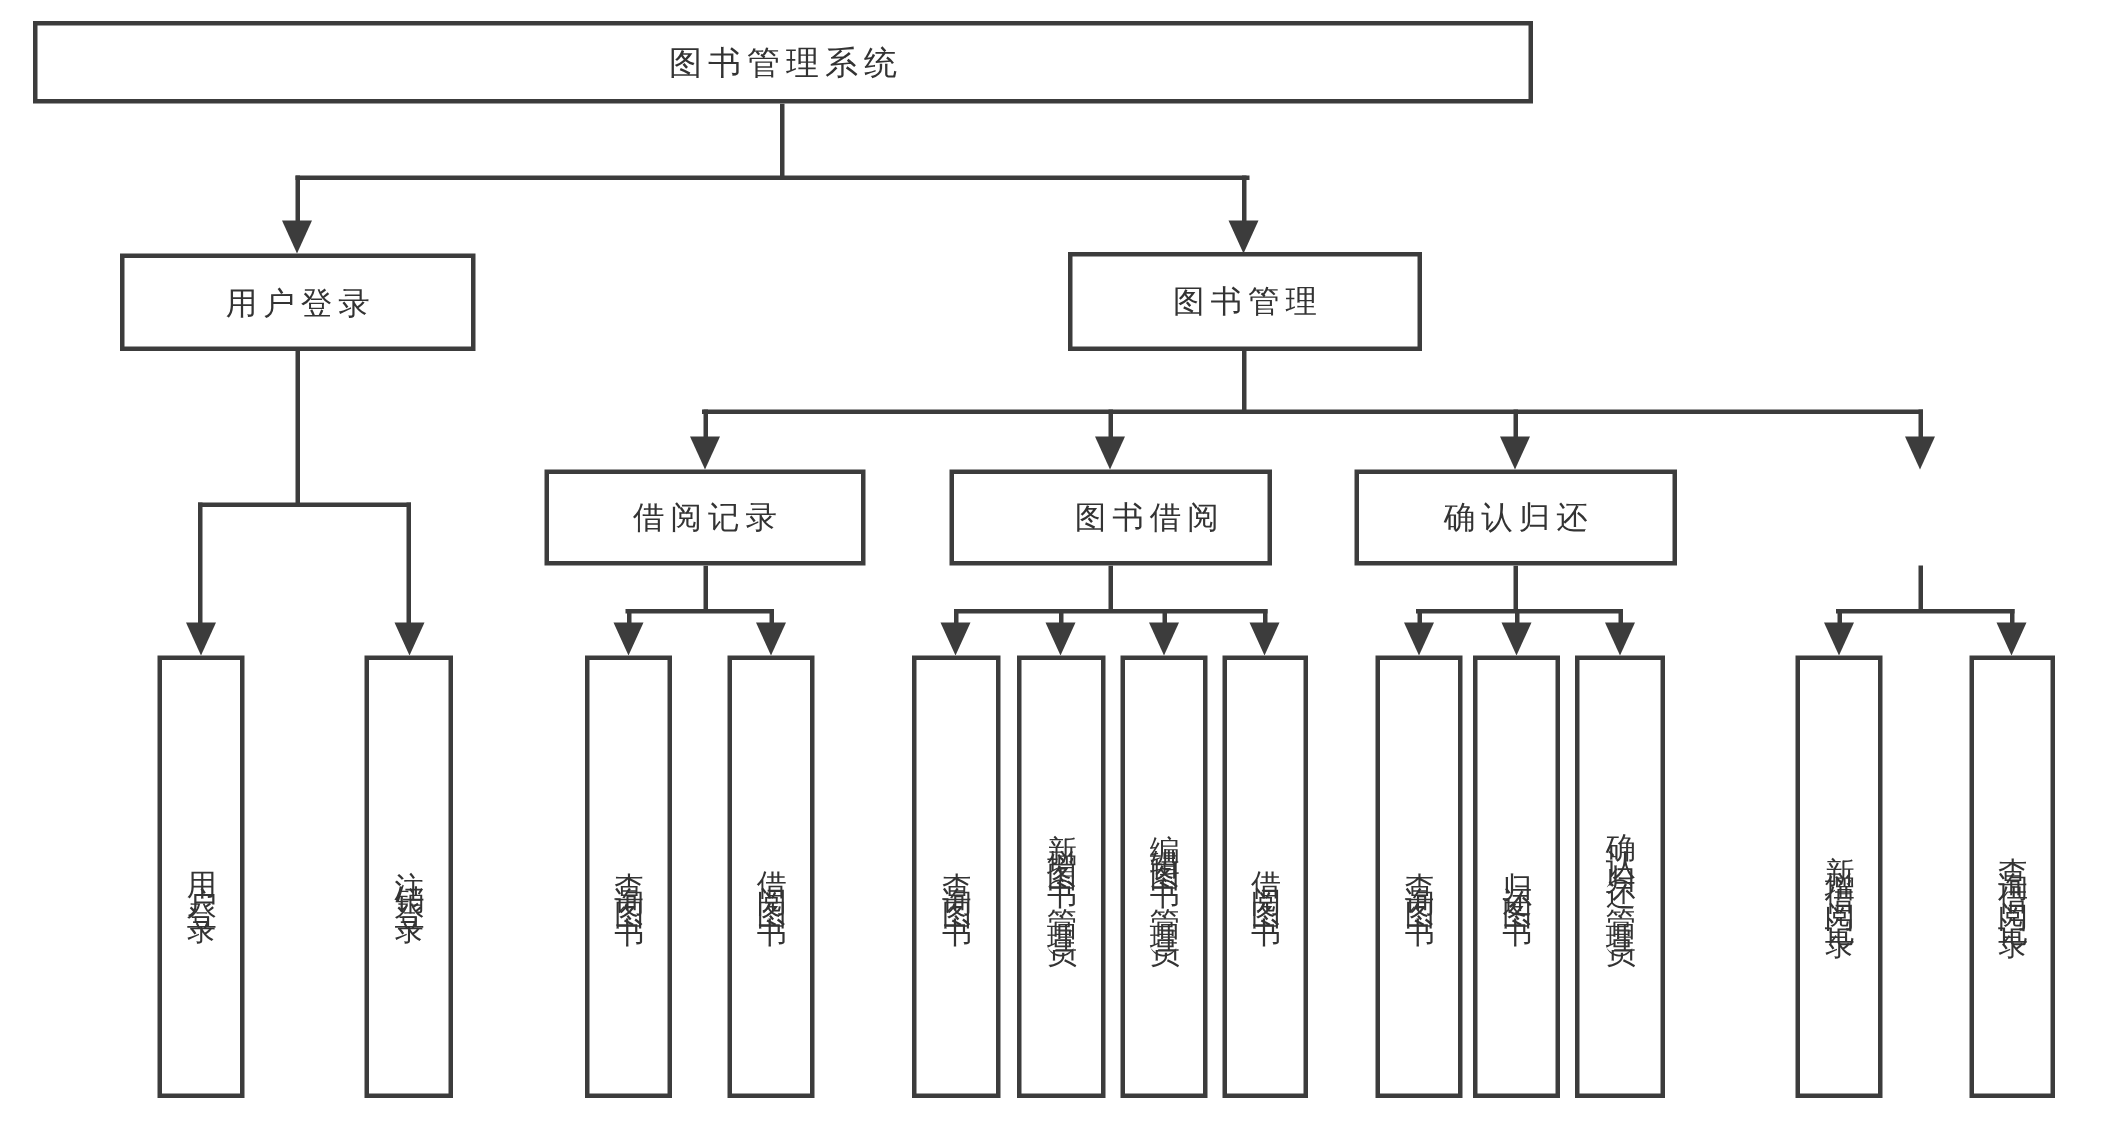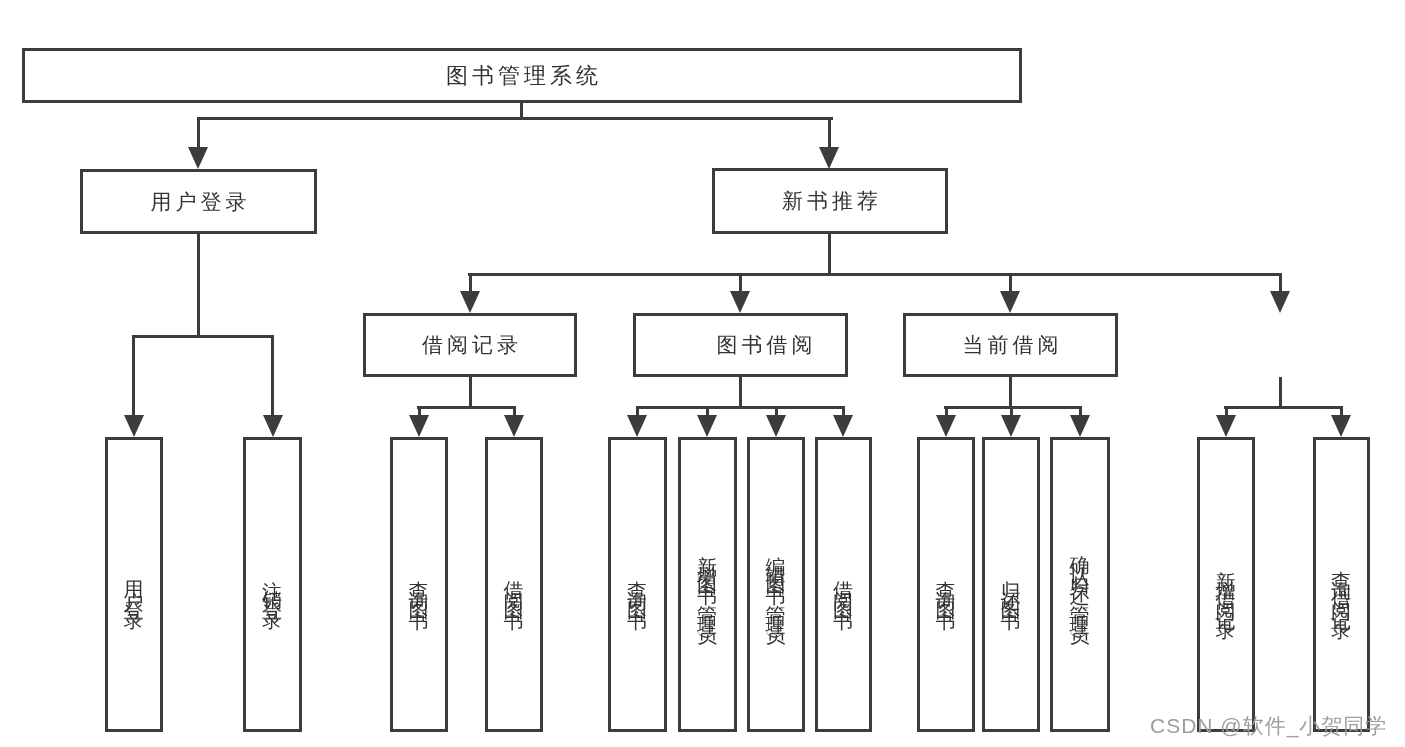--- a/index.html
+++ b/index.html
@@ -116,39 +116,39 @@
   <div class="line" style="left:1079px; top:406px; width:3px; height:11px;"></div>
   <div class="arrow" style="left:1070px; top:415px;"></div>
 
   <div class="line" style="left:1279px; top:377px; width:3px; height:31px;"></div>
   <div class="line" style="left:1224px; top:406px; width:119px; height:3px;"></div>
   <div class="line" style="left:1225px; top:406px; width:3px; height:11px;"></div>
   <div class="arrow" style="left:1216px; top:415px;"></div>
   <div class="line" style="left:1340px; top:406px; width:3px; height:11px;"></div>
   <div class="arrow" style="left:1331px; top:415px;"></div>
 
-  <div class="box" style="left:22px; top:14px; width:1000px; height:55px;margin-top:34px;">
+  <div class="box" style="left:22px; top:14px; width:1000px; height:55px;">
     <span class="hlabel root-label">图书管理系统</span>
   </div>
 
   <div class="box" style="left:80px; top:169px; width:237px; height:65px;">
     <span class="hlabel">用户登录</span>
   </div>
   <div class="box" style="left:712px; top:168px; width:236px; height:66px;">
-    <span class="hlabel">新书推荐</span>
+    <span class="hlabel">图书管理</span>
   </div>
 
   <div class="box" style="left:363px; top:313px; width:214px; height:64px;">
     <span class="hlabel">借阅记录</span>
   </div>
   <div class="box" style="left:633px; top:313px; width:215px; height:64px;padding-left:48px;">
     <span class="hlabel">图书借阅</span>
   </div>
   <div class="box" style="left:903px; top:313px; width:215px; height:64px;">
-    <span class="hlabel">当前借阅</span>
+    <span class="hlabel">确认归还</span>
   </div>
 
   <div class="box" style="left:105px; top:437px; width:58px; height:295px;">
     <span class="vlabel">用户登录</span>
   </div>
   <div class="box" style="left:243px; top:437px; width:59px; height:295px;">
     <span class="vlabel">注销登录</span>
   </div>
 
   <div class="box" style="left:390px; top:437px; width:58px; height:295px;">
@@ -181,15 +181,14 @@
     <span class="vlabel">确认归还（管理员）</span>
   </div>
 
   <div class="box" style="left:1197px; top:437px; width:58px; height:295px;">
     <span class="vlabel">新增借阅记录</span>
   </div>
   <div class="box" style="left:1313px; top:437px; width:57px; height:295px;">
     <span class="vlabel">查询借阅记录</span>
   </div>
 
-  <div class="watermark">CSDN @软件_小贺同学</div>
 
 </div>
 
 </body></html>

